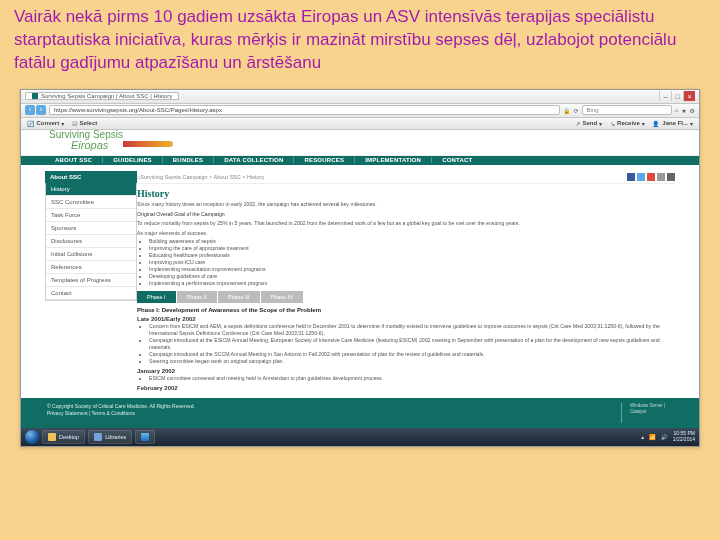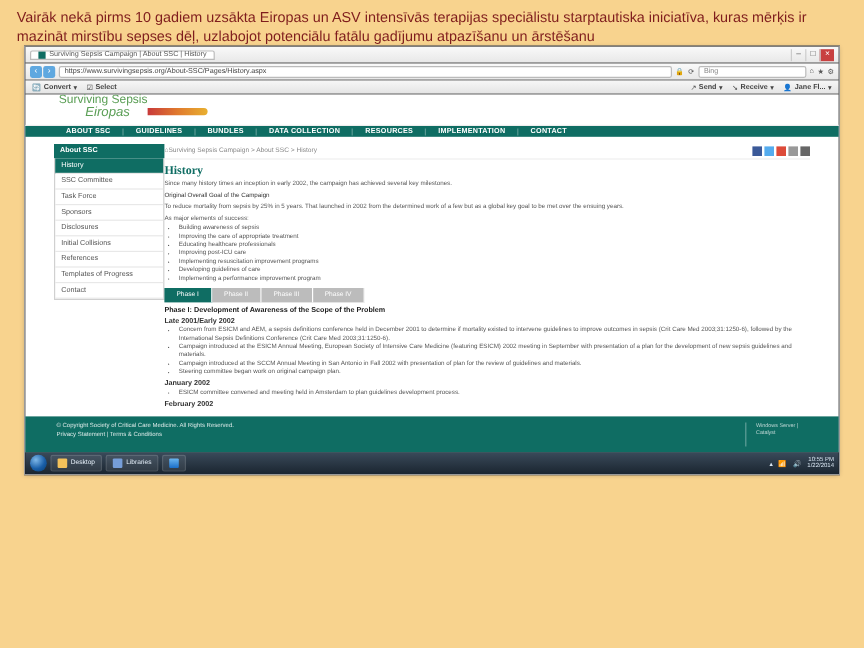--- a/index.html
+++ b/index.html
@@ -1,18 +1,18 @@
 <!DOCTYPE html>
 <html><head>
 <meta charset="utf-8">
 <style>
 *{margin:0;padding:0;box-sizing:border-box;font-family:Arial,Helvetica,sans-serif}
 body{width:720px;height:540px;background:#f8d38e;overflow:hidden}
-.caption{padding:6px 14px 0;font-size:12px;line-height:1.35;color:#7f1d1d}
-.screenshot{margin:0 20px;background:#000000;border:1px solid #999;height:358px;box-shadow:0 1px 4px rgba(0,0,0,.2);overflow:hidden;position:relative}
+.caption{padding:6px 14px 14px;font-size:17px;line-height:1.35;color:#a21caf}
+.screenshot{margin:0 20px;background:#0f766e;border:1px solid #999;height:358px;box-shadow:0 1px 4px rgba(0,0,0,.2);overflow:hidden;position:relative}
 .titlebar{height:14px;background:linear-gradient(#f9f9f9,#e8e8e8);border-bottom:1px solid #c5c5c5;display:flex;align-items:center;font-size:6px;color:#555;padding:0 4px;gap:4px}
 .titlebar .tab{background:#fff;border:1px solid #bbb;padding:0 6px;border-radius:2px 2px 0 0;display:flex;align-items:center;gap:3px}
 .titlebar .wc{margin-left:auto;display:flex;gap:0}
 .wc span{width:12px;height:10px;display:inline-flex;align-items:center;justify-content:center;border-left:1px solid #ccc;font-size:7px}
 .addrbar{height:14px;background:linear-gradient(#fafafa,#e8e8e8);border-bottom:1px solid #c5c5c5;display:flex;align-items:center;padding:0 4px;gap:3px;font-size:6px;color:#555}
 .url{flex:1;background:#fff;border:1px solid #bbb;height:10px;border-radius:2px;padding:0 4px;line-height:9px;color:#444;overflow:hidden}
 .search{width:90px;background:#fff;border:1px solid #bbb;height:10px;border-radius:2px;padding:0 4px;line-height:9px;color:#888}
 .fbtoolbar{height:12px;background:linear-gradient(#f7f7f7,#e4e4e4);border-bottom:1px solid #c5c5c5;display:flex;align-items:center;padding:0 6px;gap:8px;font-size:6px;color:#444}
 .fbtoolbar span{display:inline-flex;align-items:center;gap:2px}
 .fbtoolbar .right{margin-left:auto;display:flex;gap:8px}

